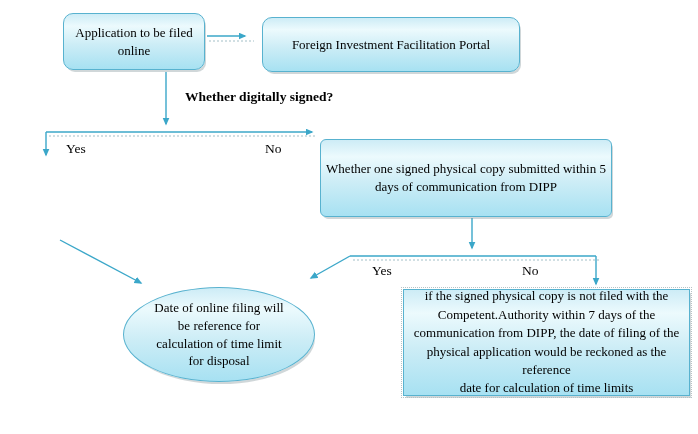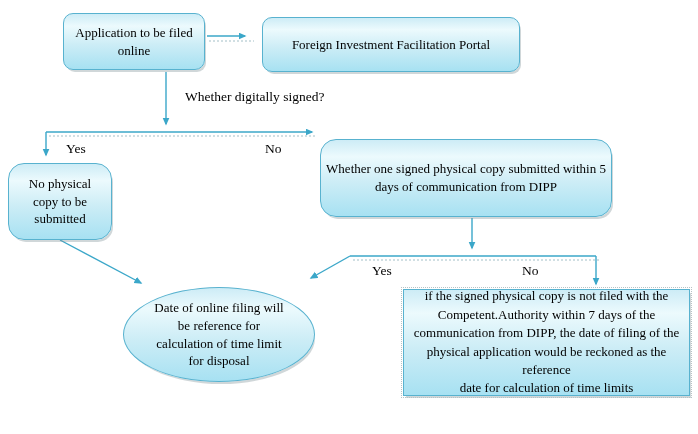--- a/index.html
+++ b/index.html
@@ -31,28 +31,28 @@
     box-shadow:2px 4px 0 -2px rgba(120,140,145,0.35);
   }
   .node.plain{
     border-radius:0;
     outline:1px dotted #b7c2c5;outline-offset:1px;
     font-size:13px;line-height:1.42;
   }
   #node-application{left:63px;top:13px;width:142px;height:57px;}
   #node-portal{left:262px;top:17px;width:258px;height:55px;}
   #node-no-physical-copy{left:8px;top:163px;width:104px;height:77px;}
-  #node-physical-copy-question{left:320px;top:139px;width:292px;height:78px;border-radius:16px;}
+  #node-physical-copy-question{left:320px;top:139px;width:292px;height:78px;border-radius:6px;}
   #node-online-filing-reference{left:123px;top:287px;width:192px;height:95px;padding:6px 14px;}
   #node-physical-filing-reference{left:403px;top:289px;width:287px;height:107px;padding:4px 8px;}
   .edge-label{
     position:absolute;z-index:2;white-space:pre-line;
     font-size:13.5px;color:#000;
   }
-  #label-digitally-signed{left:185px;top:89px;}
+  #label-digitally-signed{left:185px;top:89px;font-weight:bold;}
   #label-yes-1{left:66px;top:141px;}
   #label-no-1{left:265px;top:141px;}
   #label-yes-2{left:372px;top:263px;}
   #label-no-2{left:522px;top:263px;}
 </style>
 </head>
 <body>
 
 <div id="canvas">
 
@@ -90,23 +90,20 @@
 online</div>
 
   <div class="node rounded" id="node-portal">Foreign Investment Facilitation Portal</div>
 
   <div class="edge-label" id="label-digitally-signed">Whether digitally signed?</div>
 
   <div class="edge-label" id="label-yes-1">Yes</div>
 
   <div class="edge-label" id="label-no-1">No</div>
 
-  <div class="node rounded-lg" id="node-no-physical-copy">No physical
-copy to be
-submitted</div>
 
   <div class="node" id="node-physical-copy-question">Whether one signed physical copy submitted within 5
 days of communication from DIPP</div>
 
   <div class="edge-label" id="label-yes-2">Yes</div>
 
   <div class="edge-label" id="label-no-2">No</div>
 
   <div class="node ellipse" id="node-online-filing-reference">Date of online filing will
 be reference for

